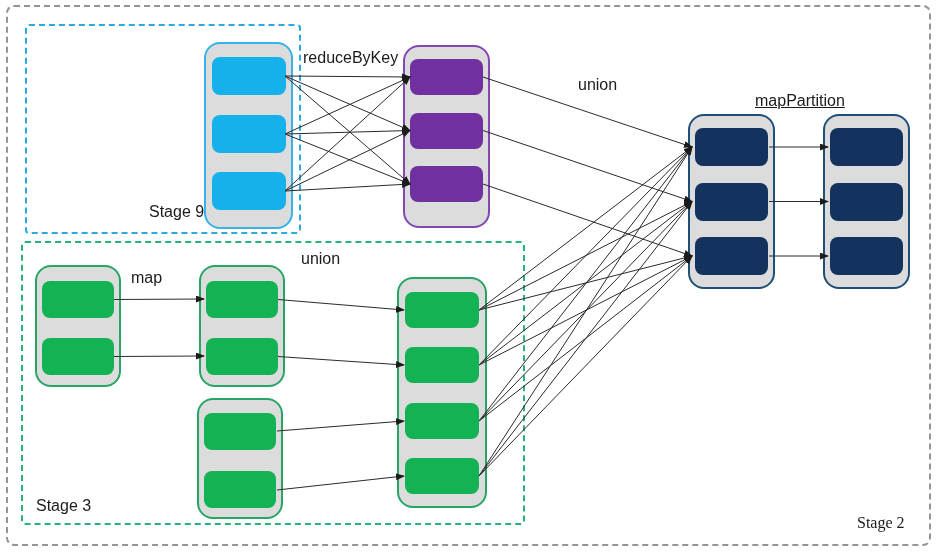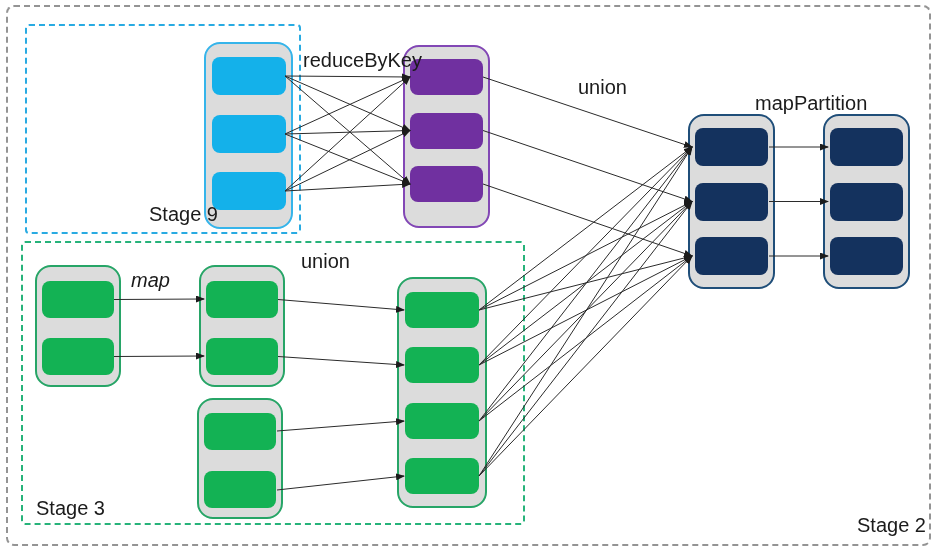--- a/index.html
+++ b/index.html
@@ -38,30 +38,30 @@
   .c-mapp   { left: 823px; top: 114px; width: 87px; height: 175px; border-color: var(--container-border-navy);   padding: 12px 0 12px; }
   .c-map-src   { left: 35px;  top: 265px; width: 86px; height: 122px; border-color: var(--container-border-green); padding: 14px 0 10px; }
   .c-mapped    { left: 199px; top: 265px; width: 86px; height: 122px; border-color: var(--container-border-green); padding: 14px 0 10px; }
   .c-union-src { left: 197px; top: 398px; width: 86px; height: 121px; border-color: var(--container-border-green); padding: 13px 0 9px; }
   .c-union     { left: 397px; top: 277px; width: 90px; height: 231px; border-color: var(--container-border-green); padding: 13px 0 12px; }
 
   
   .lbl {
     position: absolute; z-index: 6;
     color: var(--label-text);
-    font-size: 20px; line-height: 1.15; white-space: nowrap;
+    font-size: 16px; line-height: 1.15; white-space: nowrap;
   }
   .lbl-stage0 { left: 149px; top: 203px; }
   .lbl-stage1 { left: 36px;  top: 497px; }
-  .lbl-stage2 { left: 857px; top: 514px; }
+  .lbl-stage2 { left: 857px; top: 514px; font-family: Liberation Serif, serif; }
   .lbl-reduce { left: 303px; top: 49px; }
-  .lbl-map    { left: 131px; top: 269px; font-style: italic; }
+  .lbl-map    { left: 131px; top: 269px; }
   .lbl-union  { left: 301px; top: 250px; }
   .lbl-join   { left: 578px; top: 76px; }
-  .lbl-mapp   { left: 755px; top: 92px; }
+  .lbl-mapp   { left: 755px; top: 92px; text-decoration: underline; }
 
   .watermark {
     position: absolute; z-index: 5;
     left: 761px; top: 514px;
     color: var(--watermark-text);
     font-size: 20px; white-space: nowrap;
   }
 
   
   svg.arrows { position: absolute; left: 0; top: 0; z-index: 4; pointer-events: none; }

